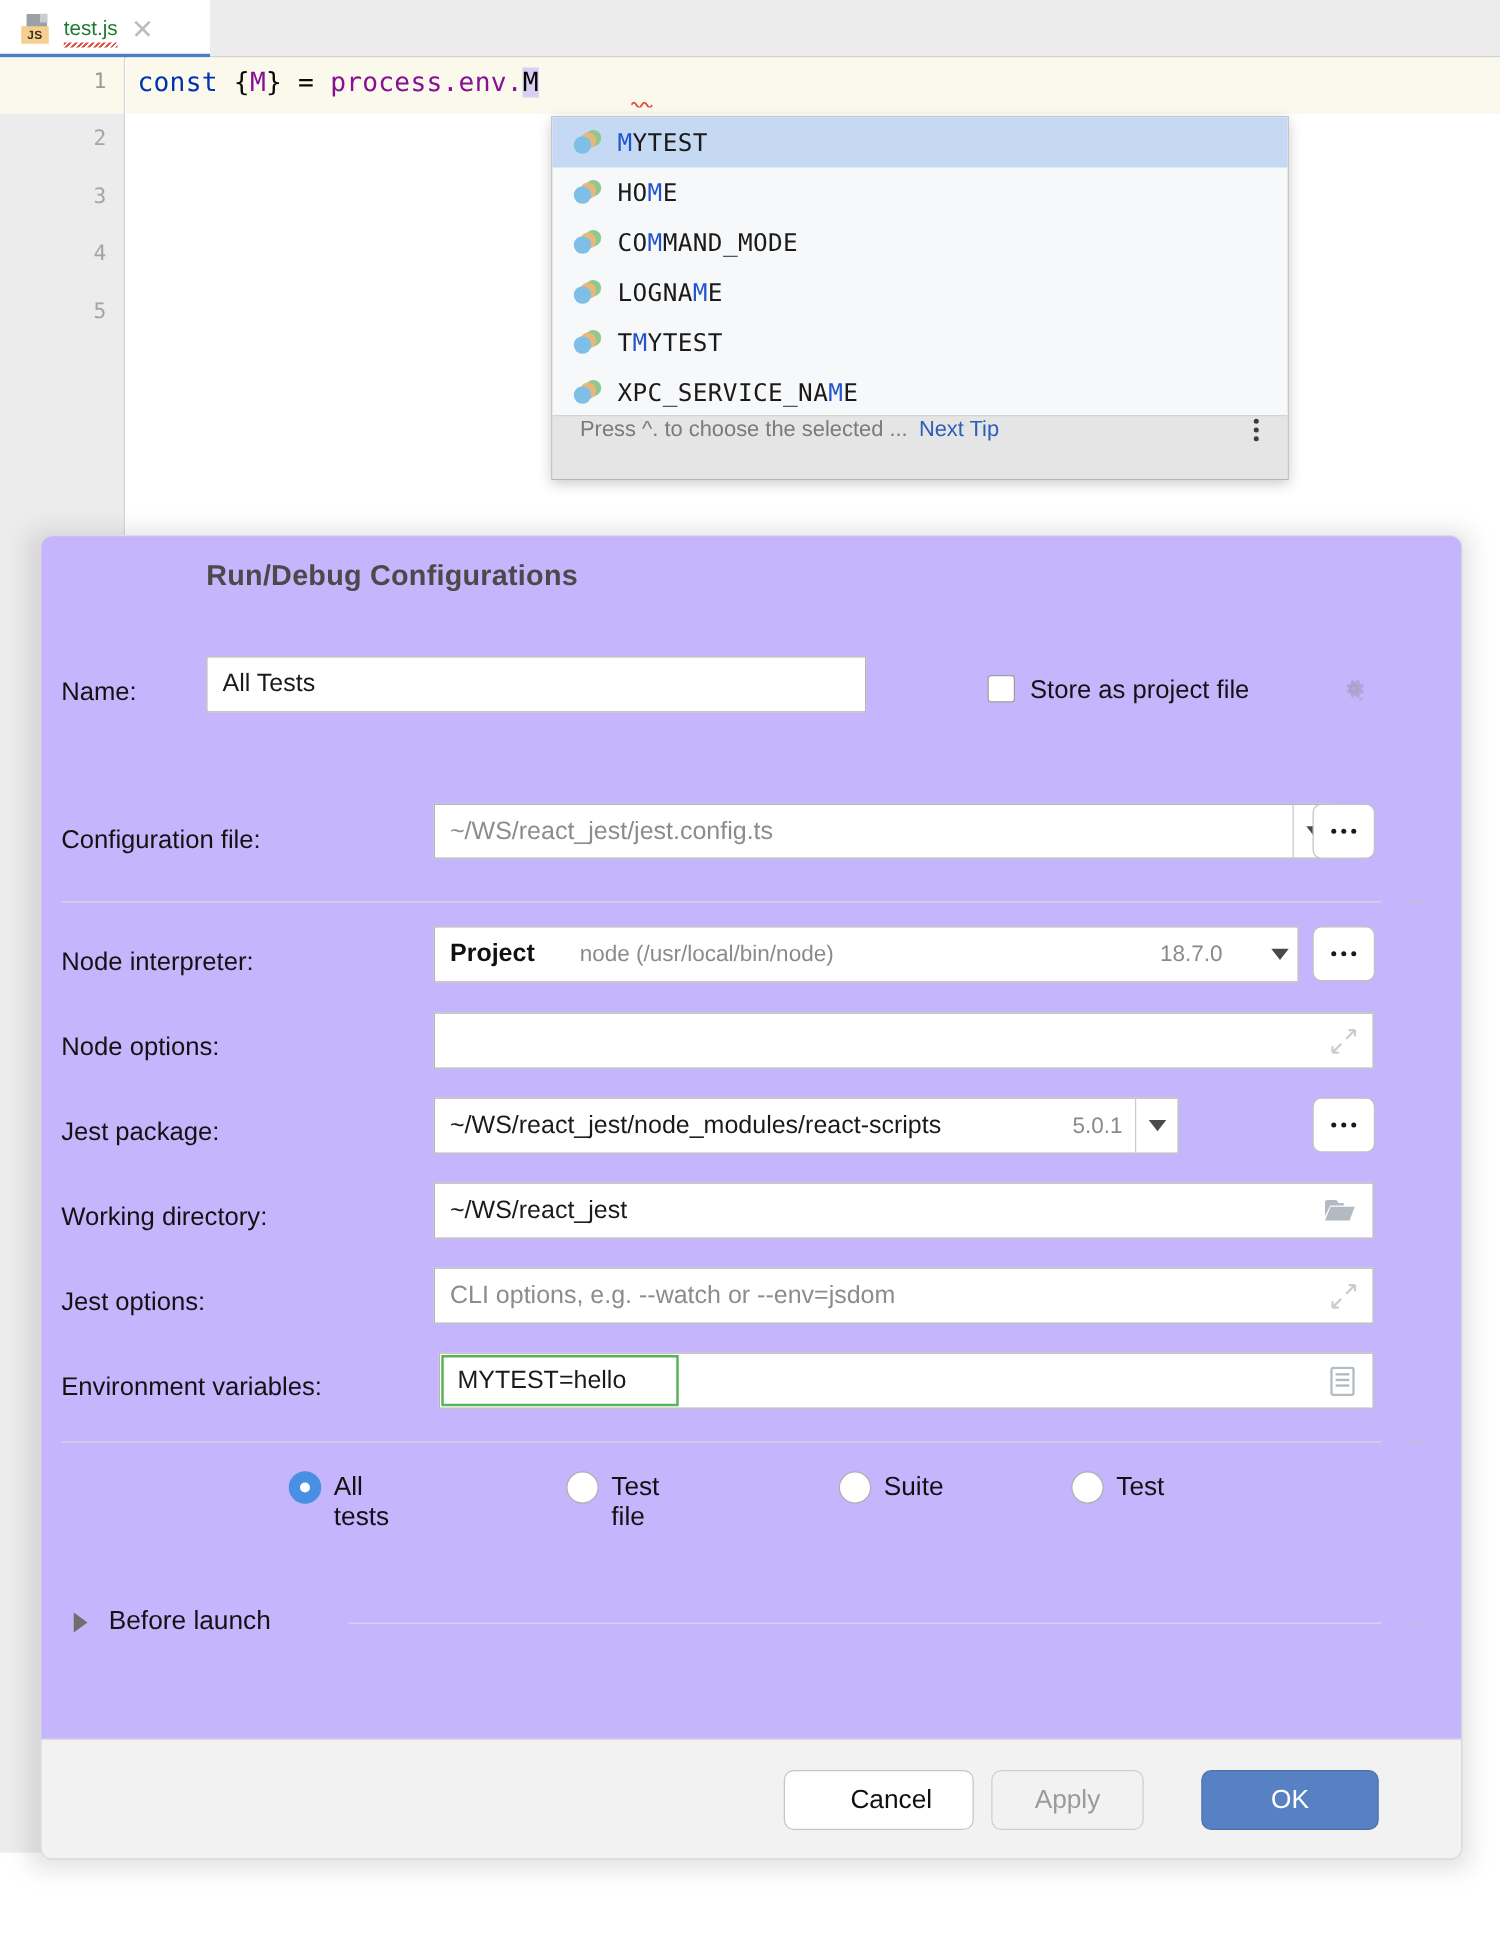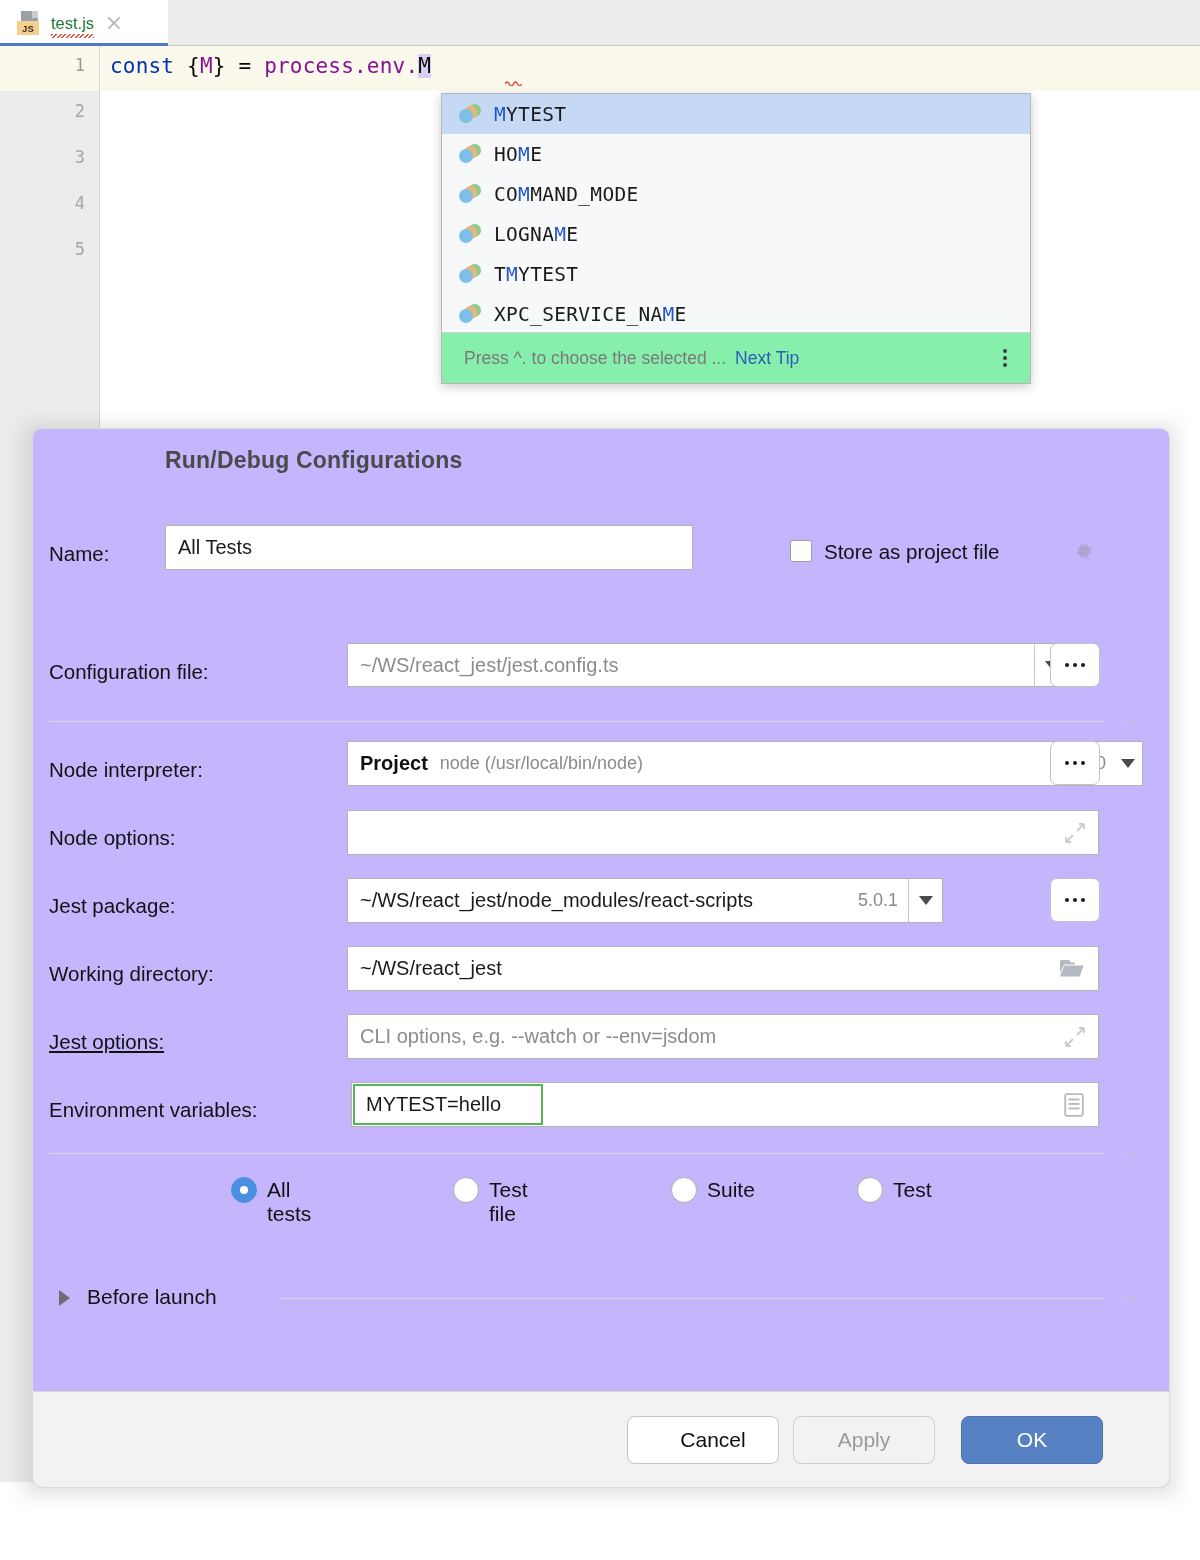--- a/index.html
+++ b/index.html
@@ -99,22 +99,22 @@
     letter-spacing: .3px;
   }
   .pop-item.sel { background: #c5d9f5; }
   .pop-icon { position: relative; width: 26px; height: 22px; flex: 0 0 26px; margin-right: 10px; }
   .pop-icon .c1 { position: absolute; left: 10px; top: 1px; width: 13px; height: 13px; border-radius: 50% 50% 50% 10%; background: #8fc98f; transform: rotate(-20deg); }
   .pop-icon .c2 { position: absolute; left: 6px; top: 3px; width: 13px; height: 13px; border-radius: 50% 50% 50% 10%; background: #e8b878; transform: rotate(-20deg); }
   .pop-icon .c3 { position: absolute; left: 1px; top: 6px; width: 14px; height: 14px; border-radius: 50%; background: #7ebfe8; }
   .m-hl { color: #2255cc; }
   .popup-footer {
     position: absolute; left: 0; bottom: 0; width: 100%; height: 51px;
-    border-top: 1px solid #d3d3d3; background: #86efac;
-    display: flex; align-items: center; padding: 0 16px 0 22px;
+    border-top: 1px solid #d3d3d3; background: #e5e5e5;
+    display: flex; align-items: flex-start; padding: 0 16px 0 22px;
   }
   .footer-text { font-size: 17.5px; color: #7a7a7a; font-family: "Liberation Sans", sans-serif; }
   .footer-link { font-size: 17.5px; color: #2b5eb8; margin-left: 9px; font-family: "Liberation Sans", sans-serif; }
   .kebab { margin-left: auto; width: 18px; height: 22px; position: relative; }
   .kebab i { position: absolute; left: 7px; width: 4px; height: 4px; border-radius: 50%; background: #3c3c3c; }
   .kebab i:nth-child(1) { top: 2px; } .kebab i:nth-child(2) { top: 9px; } .kebab i:nth-child(3) { top: 16px; }
 
   
   .dialog-shadow {
     position: absolute; left: 22px; top: 424px; width: 1155px; height: 1072px;
@@ -341,21 +341,21 @@
     <div class="btn-dots" style="left:1017px; top:214px;">
         <i></i>
         <i></i>
         <i></i>
       </div>
 
     <div class="sep" style="left:16px; top:292px; width:1056px;"></div>
     <div class="sep-dash" style="left:1092px; top:292px;"></div>
 
     <div class="lbl" style="left:16px; top:329px;">Node interpreter:</div>
-    <div class="field" style="left:314px; top:312px; width:796px; height:45px;">
+    <div class="field" style="left:314px; top:312px; width:692px; height:45px;gap:24px;">
       <span class="val bold">Project</span>
       <span class="muted" style="margin-left:12px;">node (/usr/local/bin/node)</span>
       <span class="muted" style="margin-left:auto; margin-right:8px;">18.7.0</span>
       <span class="combo-arrow noborder" style="width:28px;">
           <i class="caret-dn"></i>
         </span>
     </div>
     <div class="btn-dots" style="left:1017px; top:312px;">
         <i></i>
         <i></i>
@@ -387,21 +387,21 @@
 
     <div class="lbl" style="left:16px; top:533px;">Working directory:</div>
     <div class="field" style="left:314px; top:517px; width:752px; height:45px;">
       <span class="val">~/WS/react_jest</span>
       <svg class="folder-ico" viewBox="0 0 26 20">
         <path fill="#b3bac1" d="M0 3a2 2 0 0 1 2-2h7l2 2.4h4v2H4.2L0 14z"></path>
         <path fill="#b3bac1" d="M4.8 7h21L21.4 19H0z" transform="scale(.92)"></path>
       </svg>
     </div>
 
-    <div class="lbl" style="left:16px; top:601px;text-decoration:underline;">Jest options:</div>
+    <div class="lbl" style="left:16px; top:601px;">Jest options:</div>
     <div class="field" style="left:314px; top:585px; width:752px; height:45px;">
       <span class="val ph">CLI options, e.g. --watch or --env=jsdom</span>
       <svg class="expand-ico" viewBox="0 0 22 22">
         <path d="M20 2 L13 9 M20 2 L20 7 M20 2 L15 2" stroke="#9aa3ab" stroke-width="1.8" fill="none"></path>
         <path d="M2 20 L9 13 M2 20 L2 15 M2 20 L7 20" stroke="#9aa3ab" stroke-width="1.8" fill="none"></path>
       </svg>
     </div>
 
     <div class="lbl" style="left:16px; top:669px;">Environment variables:</div>
     <div class="field" style="left:318px; top:653px; width:748px; height:45px;">
@@ -432,18 +432,18 @@
       <span class="radio-lbl" style="left:860px; top:749px;">Test</span>
     </div>
 
     <span class="tri" style="left:26px; top:861px;"></span>
     <div class="lbl" style="left:54px; top:856px; font-size:21px;">Before launch</div>
     <div class="sep" style="left:246px; top:869px; width:826px;"></div>
     <div class="sep-dash" style="left:1092px; top:869px;"></div>
 
     <div class="dlg-footer">
       <div class="btn cancel" style="left:594px; top:24px; width:152px;padding-left:20px;">Cancel</div>
-      <div class="btn apply" style="left:760px; top:24px; width:142px;">Apply</div>
+      <div class="btn apply" style="left:760px; top:24px; width:122px;">Apply</div>
       <div class="btn ok" style="left:928px; top:24px; width:142px;">OK</div>
     </div>
   </div>
 
 </div>
 
 </body></html>

